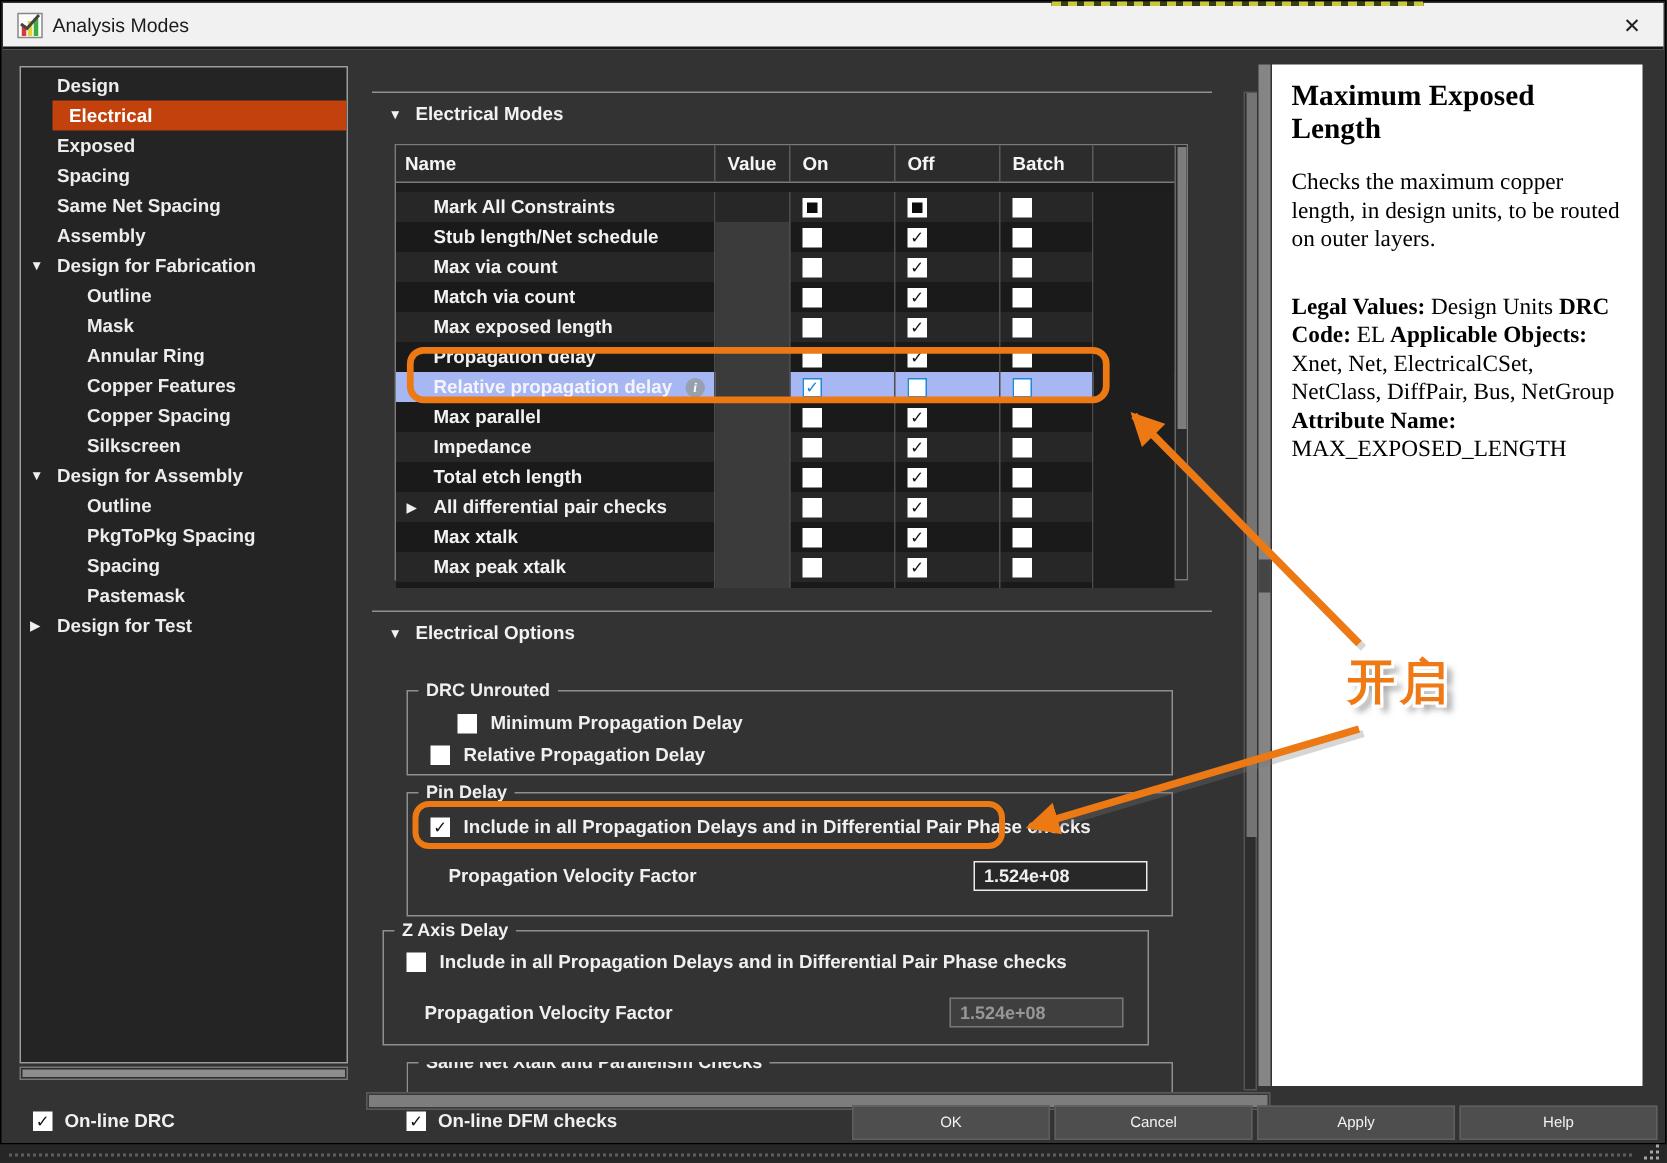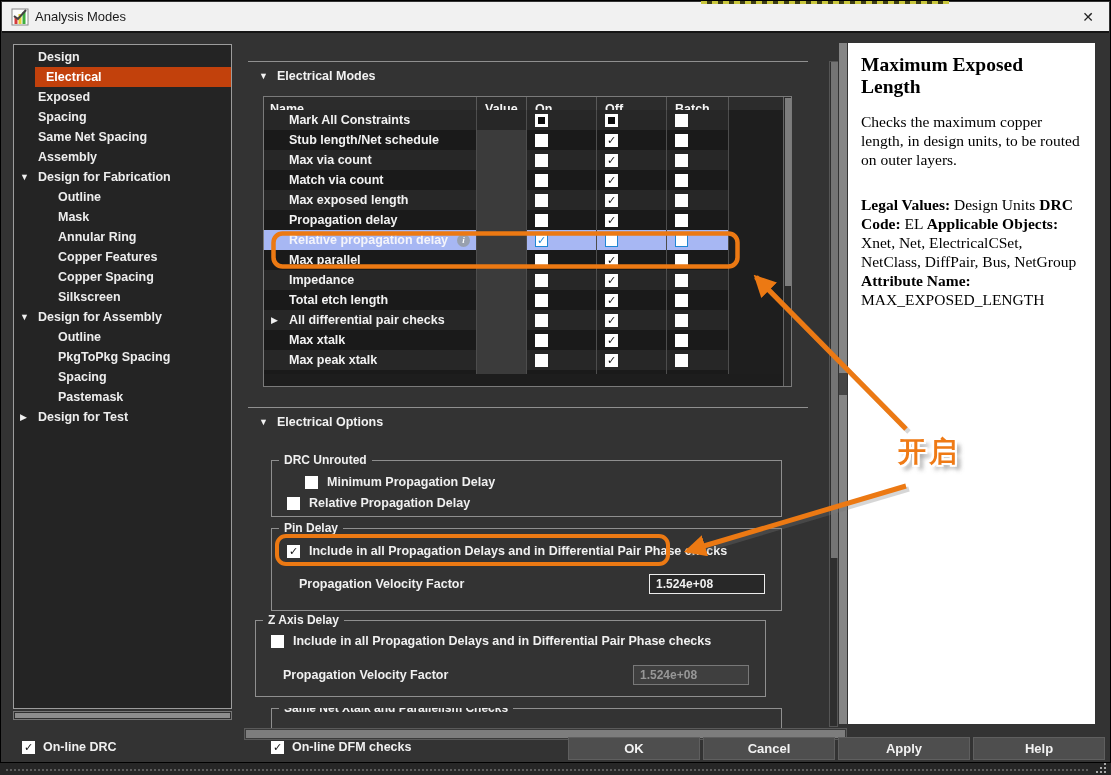--- a/index.html
+++ b/index.html
@@ -38,21 +38,21 @@
   .sec-head .caret{font-size:9px;color:#f2f2f2;}
 
   
   .ctable{left:262px;top:95px;width:529px;height:291px;border:1px solid #7a7a7a;box-sizing:border-box;background:#1d1d1d;}
   .thead{display:grid;grid-template-columns:213px 50px 70px 70px 62px 1fr;height:25px;background:#2c2c2c;
          border-bottom:1px solid #7a7a7a;box-sizing:border-box;}
   .thead .cell{color:#f5f5f5;font-size:12.5px;font-weight:700;display:flex;align-items:center;
                border-right:1px solid #5a5a5a;padding-left:8px;box-sizing:border-box;}
   .thead .cell:first-child{padding-left:6px;}
   .thead .cell:last-child{border-right:none;}
-  .tbody{position:absolute;left:0;top:13px;width:519px;height:264px;overflow:hidden;}
+  .tbody{position:absolute;left:0;top:31px;width:519px;height:264px;overflow:hidden;}
   .trow{display:grid;grid-template-columns:213px 50px 70px 70px 62px 1fr;height:20px;box-sizing:border-box;}
   .trow:nth-child(odd){background:#272727;}
   .trow:nth-child(even){background:#1a1a1a;}
   .trow .cell{border-right:1px solid #4d4d4d;box-sizing:border-box;display:flex;align-items:center;position:relative;}
   .trow .cell:last-child{border-right:none;}
   .trow .name{padding-left:25px;color:#f2f2f2;font-size:12.5px;font-weight:600;white-space:nowrap;overflow:hidden;}
   .trow .name .exp{position:absolute;left:7px;font-size:9px;color:#f0f0f0;}
   .trow .val{background:#3b3b3b;}
   .trow:first-child .val{background:inherit;}
   .trow .ck{padding-left:8px;}
@@ -96,33 +96,33 @@
   .help{left:847px;top:42px;width:247px;height:681px;background:#ffffff;color:#000;
         font-family:"Liberation Serif","DejaVu Serif",serif;box-sizing:border-box;padding:8px 12px 0 13px;}
   .help-title{font-size:19.5px;font-weight:700;margin-top:3px;}
   .help-desc{font-size:15.5px;line-height:19px;margin-top:14px;}
   .help-details{font-size:15.5px;line-height:19px;margin-top:26px;}
 
   
   .foot-check{display:flex;align-items:center;gap:8px;color:#f0f0f0;font-size:12.5px;font-weight:600;}
   .btn-row{left:567px;top:736px;display:flex;gap:3px;}
   .btn{width:130px;height:21px;background:#4e4e4e;border:1px solid #5f5f5f;color:#f2f2f2;
-       font-size:13px;font-weight:700;display:flex;align-items:center;justify-content:center;cursor:pointer;}
+       font-size:10px;font-weight:400;display:flex;align-items:center;justify-content:center;cursor:pointer;}
 
   
   .bottom-strip{left:0;top:763px;width:1111px;height:12px;background:#262626;}
   .dotline{left:6px;top:769px;width:1082px;height:0;border-top:2px dotted #5c5c5c;}
   .grip{right:3px;top:762px;width:12px;height:12px;}
   .grip i{position:absolute;width:2px;height:2px;background:#a8a8a8;
           box-shadow:8px 0 0 #a8a8a8, 8px -4px 0 #a8a8a8, 4px 0 0 #a8a8a8, 8px -8px 0 #a8a8a8, 4px -4px 0 #a8a8a8;
           left:0;top:9px;}
 
   
   .anno-svg{left:0;top:0;width:1111px;height:775px;pointer-events:none;z-index:50;}
-  .anno-label{left:898px;top:433px;z-index:51;font-size:28px;font-weight:900;letter-spacing:3px;color:#ef7a15;
+  .anno-label{left:898px;top:433px;z-index:51;font-size:32px;font-weight:900;letter-spacing:3px;color:#ef7a15;
       text-shadow:-2px -2px 0 #fff,2px -2px 0 #fff,-2px 2px 0 #fff,2px 2px 0 #fff,0 -2px 0 #fff,0 2px 0 #fff,
                   -2px 0 0 #fff,2px 0 0 #fff,5px 5px 4px rgba(110,110,110,.7);pointer-events:none;}
 </style>
 </head>
 <body>
 
 <div class="abs dialog">
 
   <div class="abs titlebar">
     <svg class="app-icon" viewBox="0 0 18 18">

